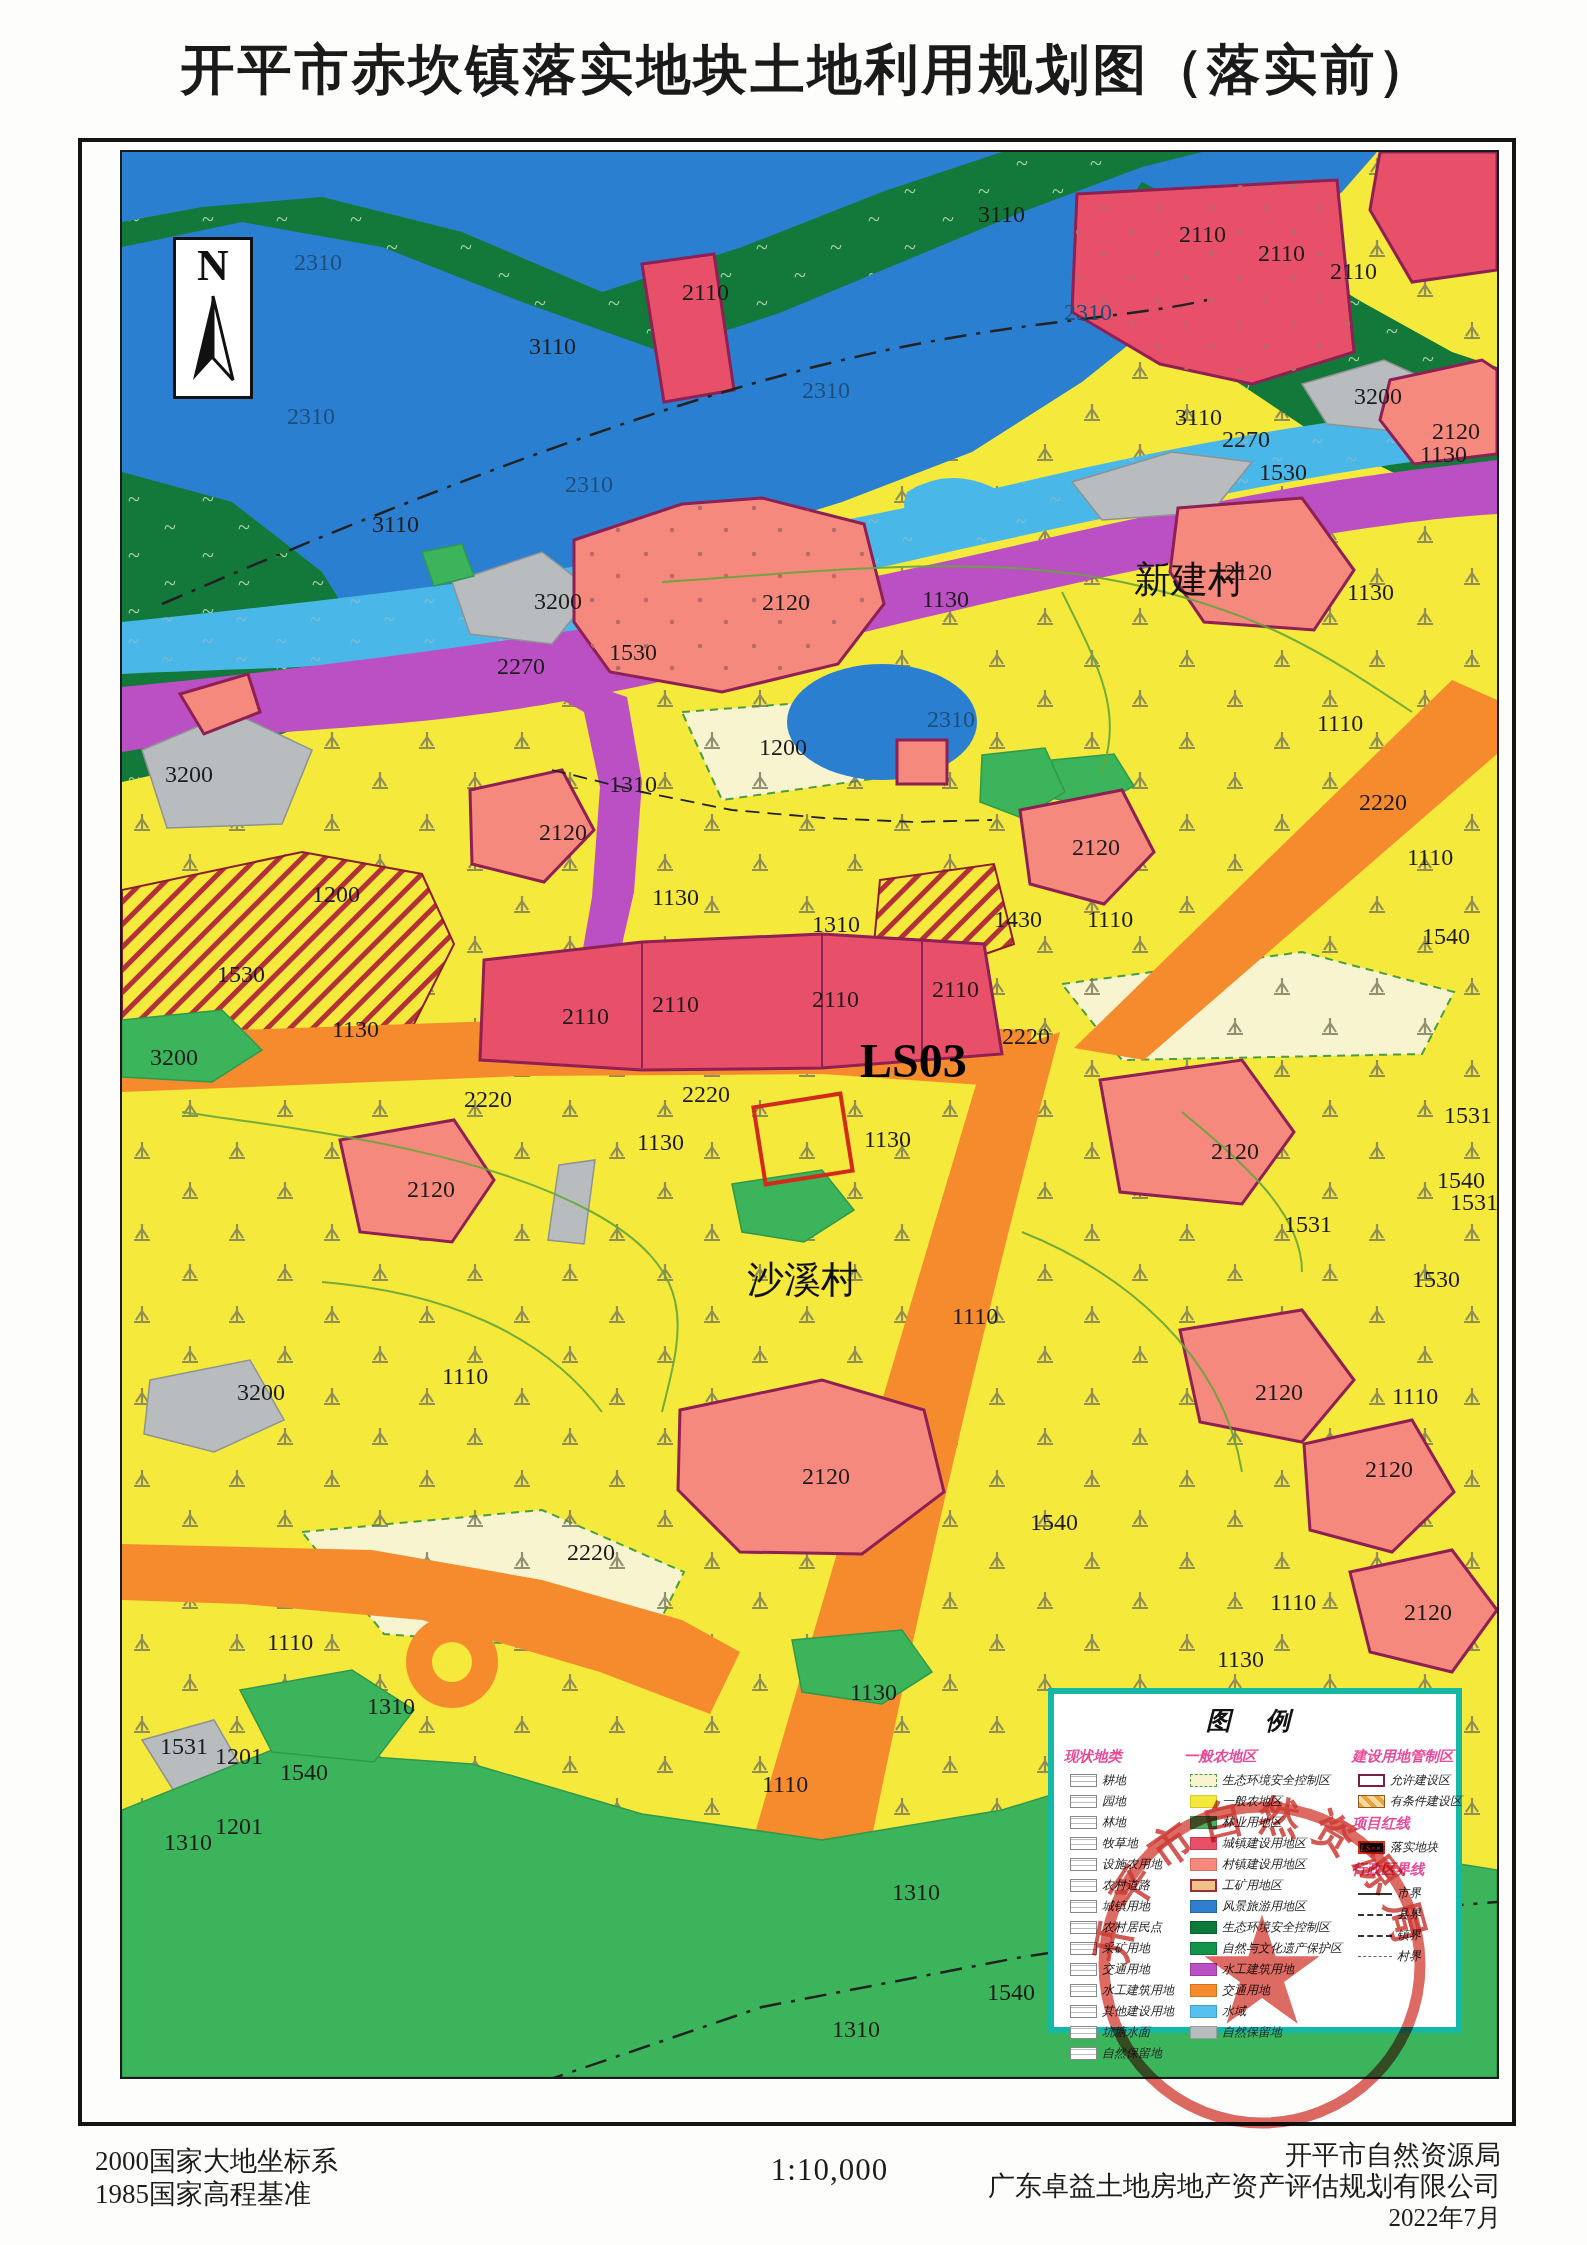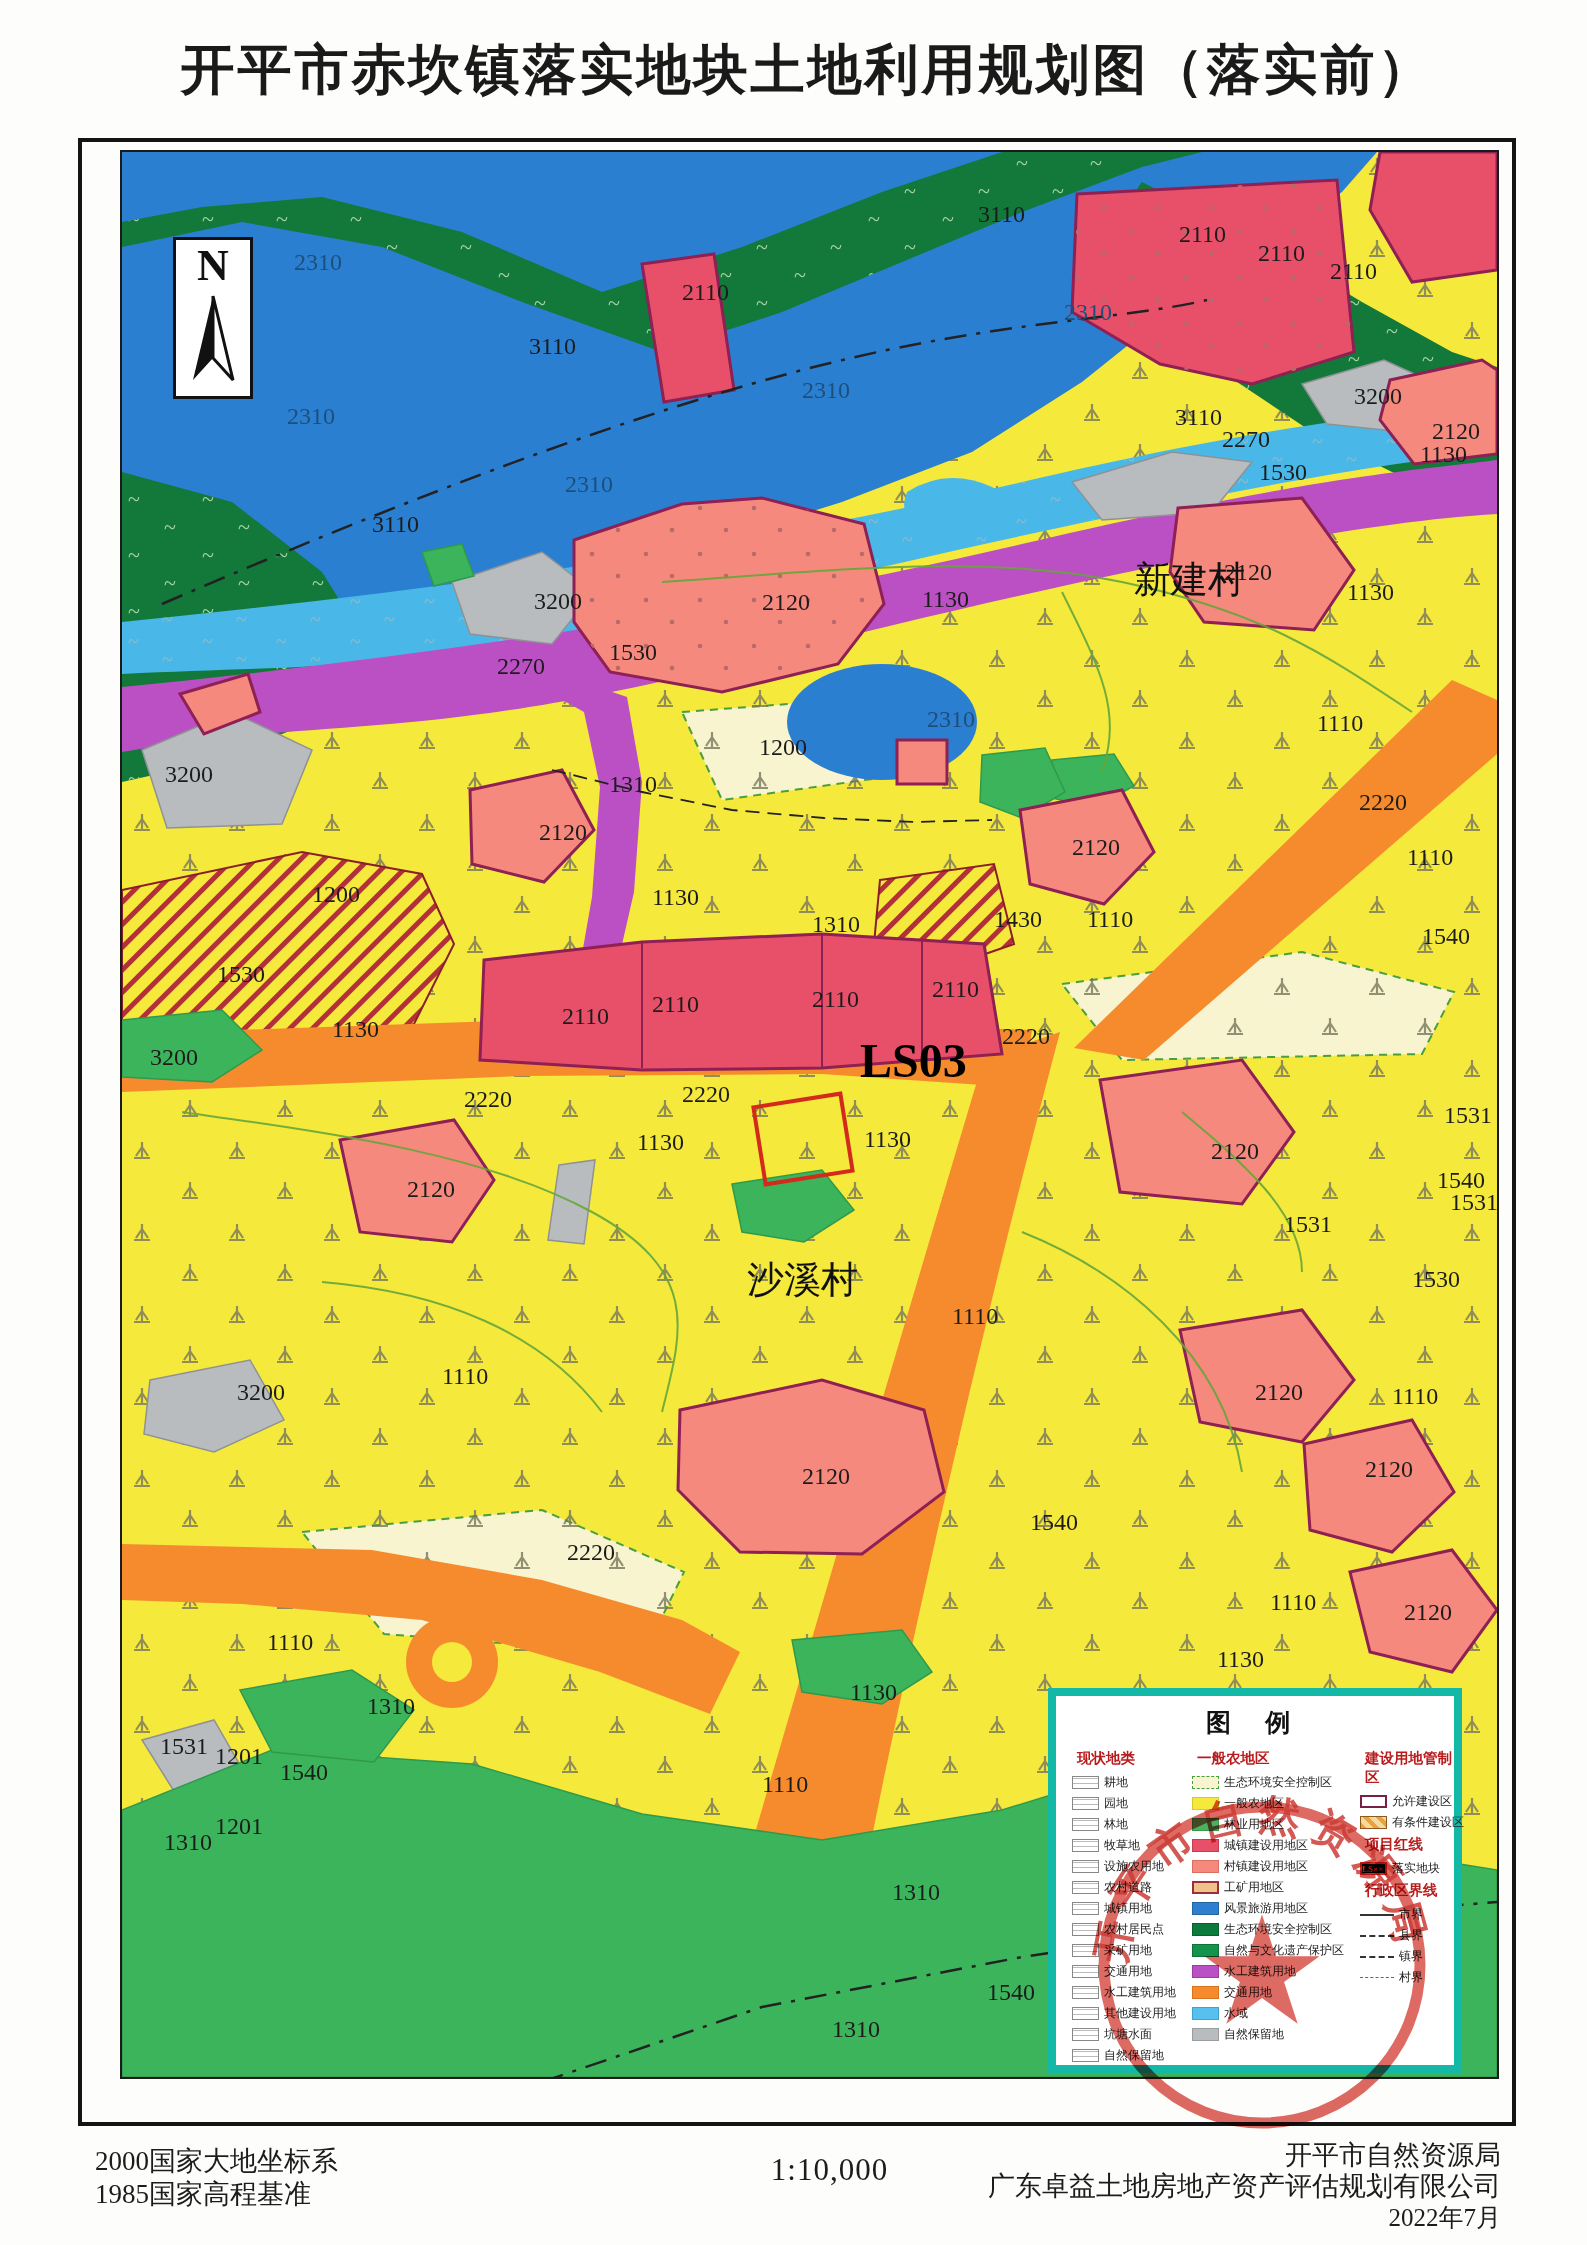--- a/index.html
+++ b/index.html
@@ -12,26 +12,26 @@
   svg text{font-family:"Liberation Serif","DejaVu Serif",serif;}
   .lbl-n{fill:#1c1c1c;font-size:24px;}
   .lbl-w{fill:#1d4f7c;font-size:24px;}
   .lbl-v{fill:#111;font-size:37px;}
   .lbl-big{fill:#000;font-size:48px;font-weight:bold;}
   
   .north{position:absolute;left:173px;top:237px;width:74px;height:156px;background:#fff;
          border:3px solid #111;text-align:center;}
   .north .n{font-size:44px;font-weight:bold;color:#111;line-height:52px;}
   
-  .legend{position:absolute;left:1048px;top:1688px;width:414px;height:385px;background:#fff;
-          border:8px solid #14b8a6;box-sizing:border-box;padding:8px 10px;}
+  .legend{position:absolute;left:1048px;top:1688px;width:414px;height:345px;background:#fff;
+          border:6px solid #14b8a6;box-sizing:border-box;padding:8px 10px;font-style:italic;}
   .lg-title{text-align:center;font-size:25px;font-weight:bold;letter-spacing:14px;color:#111;margin:2px 0 8px 0;}
   .lg-cols{display:flex;gap:10px;}
   .lg-col1{width:118px;} .lg-col2{width:158px;} .lg-col3{width:118px;}
-  .lg-h{font-size:14.5px;font-weight:bold;color:#b91c1c;margin:2px 0 4px 11px;}
+  .lg-h{font-size:14.5px;font-weight:bold;color:#ec4899;margin:2px 0 4px 0;}
   .lg-row{display:flex;align-items:center;gap:5px;height:21px;padding-left:6px;}
   .lg-row .txt{font-size:12px;color:#222;white-space:nowrap;}
   .sw{width:27px;height:13px;flex:0 0 27px;box-sizing:border-box;}
   .sw-cur{border:1px solid #888;background:#fff;
      background-image:repeating-linear-gradient(0deg,transparent 0 4px,#bbb 4px 5px);}
   .sw-allow{border:2px solid #7a2048;background:#fff;}
   .sw-cond{border:1px solid #8a5a20;background:repeating-linear-gradient(45deg,#e8a33d 0 4px,#f7d9a0 4px 9px);}
   .sw-plot{border:2px solid #d42a1c;background:#000000;color:#d42a1c;font-size:9px;line-height:11px;
            font-weight:bold;}
   .lg-line{width:34px;height:0;border-top:2px solid #333;flex:0 0 34px;}

